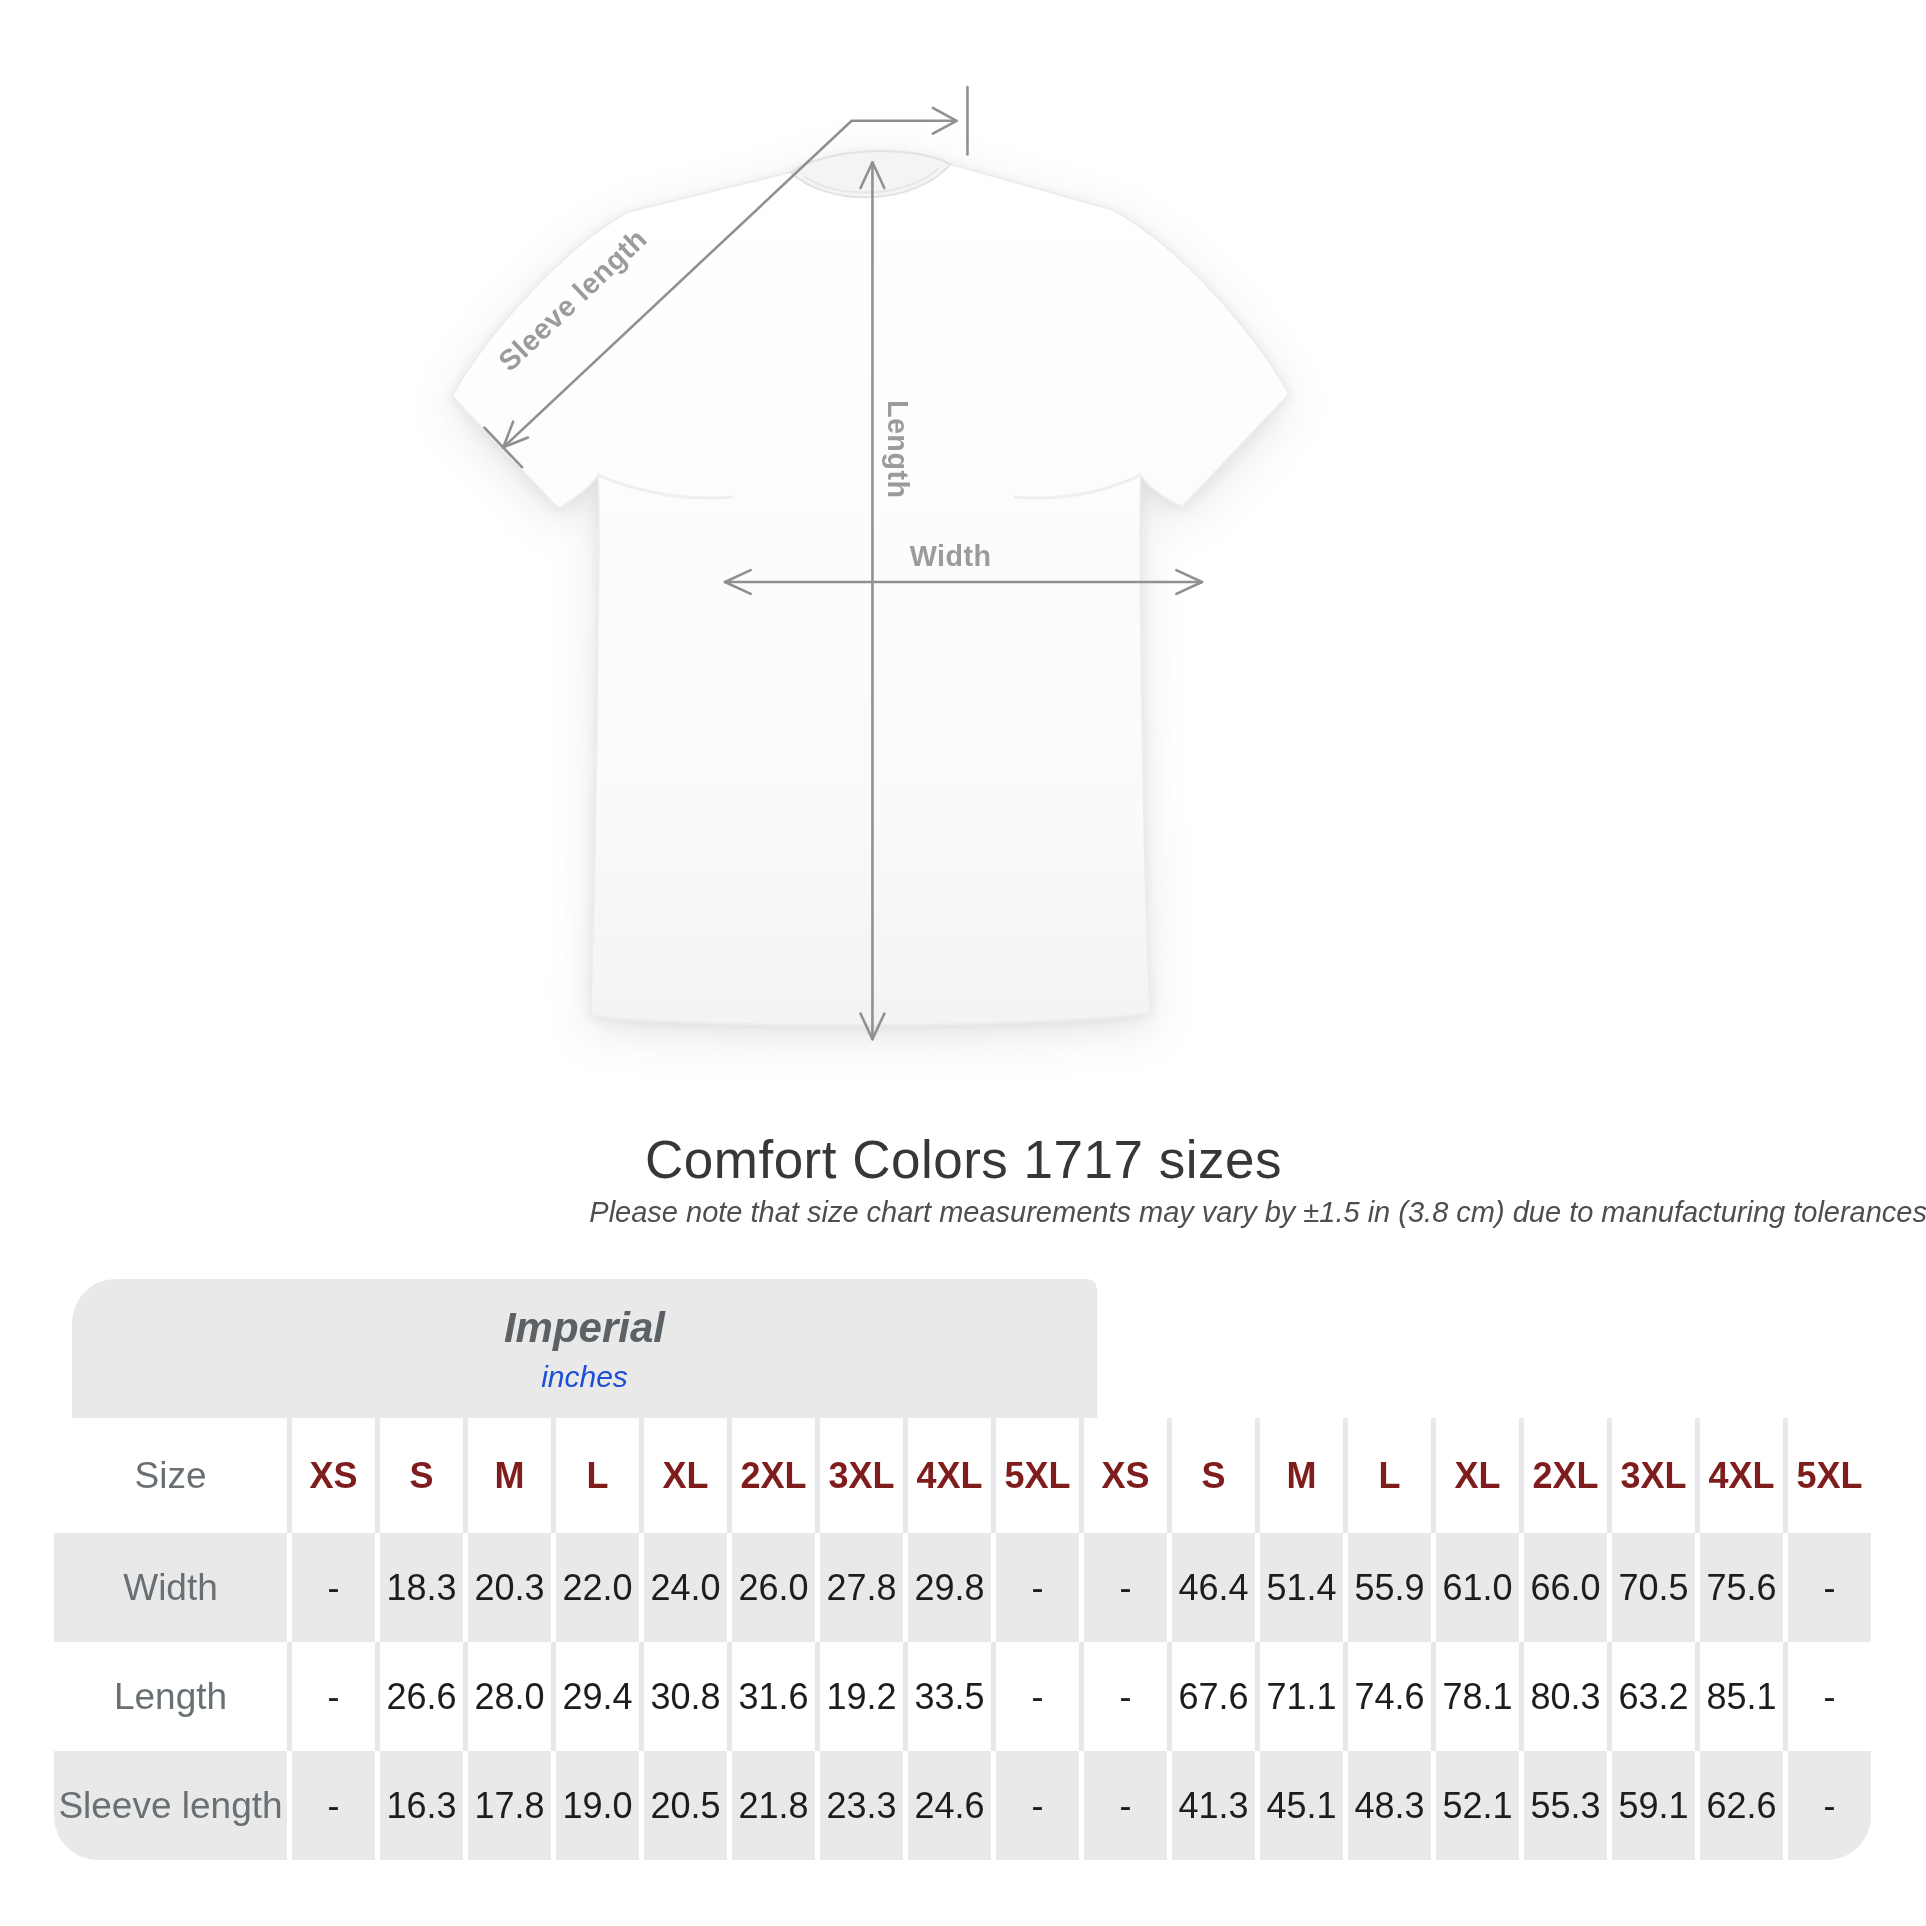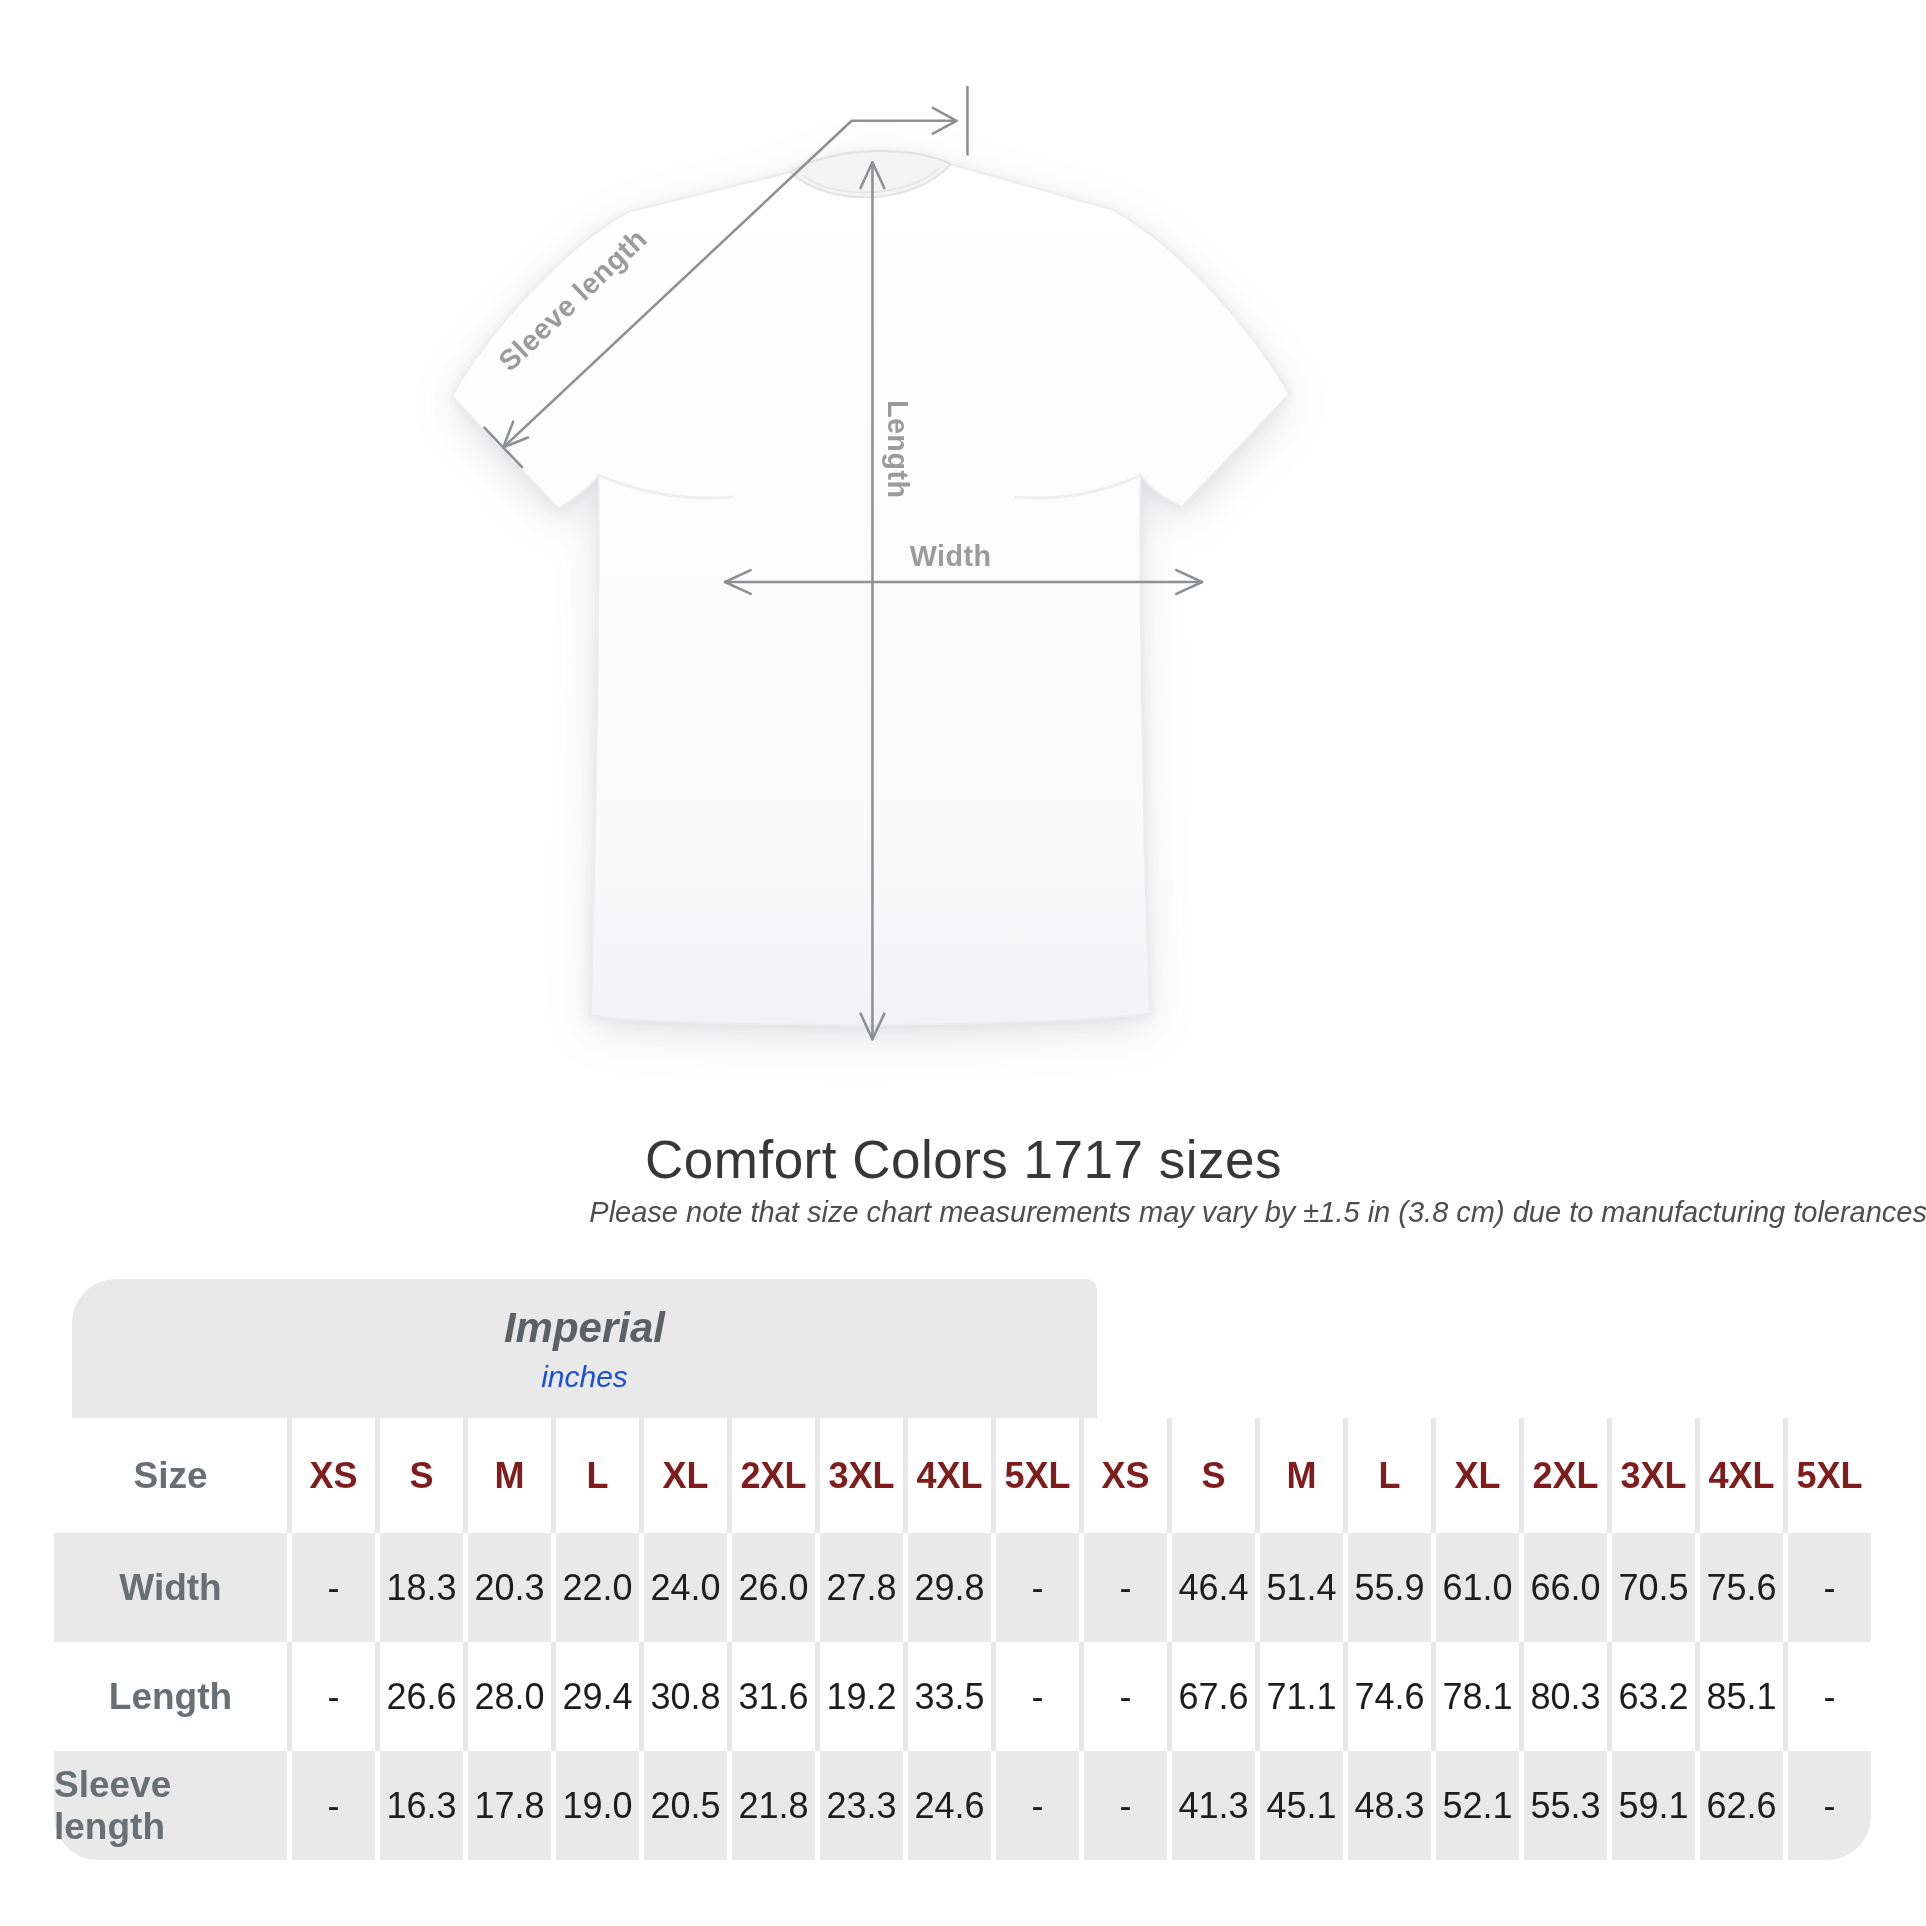--- a/index.html
+++ b/index.html
@@ -41,21 +41,21 @@
     display:grid;grid-template-columns:233px repeat(18,1fr);
     grid-template-rows:115px 109px 109px 109px;
   }
   .cell{
     display:flex;align-items:center;justify-content:center;
     font-size:36px;color:#1d1d1d;border-left:5px solid #e8e8ea;background:#ffffff;
   }
   .cell.c-first{border-left:none;}
   .cell.gray{background:var(--band);border-left-color:#ffffff;}
   .cell.hdr{font-weight:bold;color:#7f1d1d;}
-  .cell.lbl{font-weight:bold;color:#697074;font-size:37px;}
+  .cell.lbl{font-weight:normal;color:#697074;font-size:37px;}
   .cell.bl{border-bottom-left-radius:44px;}
   .cell.br{border-bottom-right-radius:44px;}
 </style>
 </head>
 <body>
 
 <div class="page">
 
   <svg class="diagram" width="1927" height="1168" viewBox="0 0 1946 1180">
     <defs>

